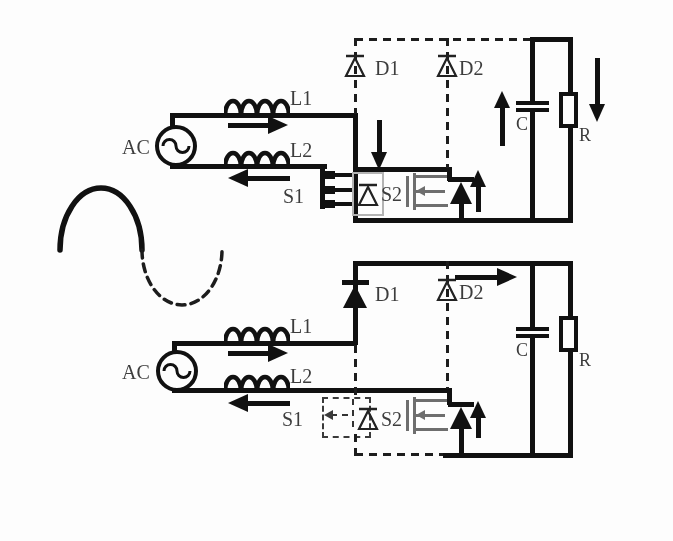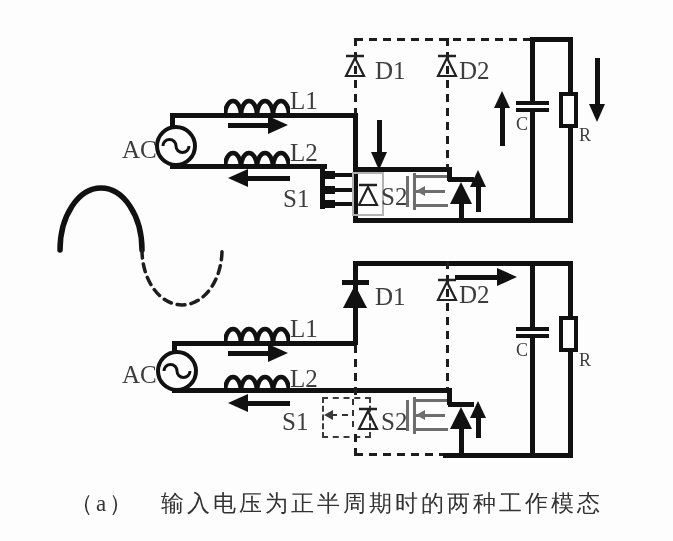--- a/index.html
+++ b/index.html
@@ -1,19 +1,19 @@
 <!DOCTYPE html>
 <html><head>
 <meta charset="utf-8">
 <style>
   html,body{margin:0;padding:0;background:#ffffff;}
   .stage{position:relative;width:673px;height:541px;background:#fdfdfd;overflow:hidden;
          font-family:"Liberation Serif","DejaVu Serif",serif;}
   .w{position:absolute;background:#111;}
-  .lbl{position:absolute;color:#3d3d3d;font-size:25px;line-height:1;white-space:nowrap;}
+  .lbl{position:absolute;color:#3d3d3d;font-size:20px;line-height:1;white-space:nowrap;}
   .lbl.small{font-size:18px;}
   .dashh{position:absolute;height:3px;background:repeating-linear-gradient(to right,#1d1d1d 0 8px,transparent 8px 14px);}
   .dashv{position:absolute;width:3px;background:repeating-linear-gradient(to bottom,#1d1d1d 0 8px,transparent 8px 14px);}
   .dashv.thin{width:2px;background:repeating-linear-gradient(to bottom,#333 0 6px,transparent 6px 11px);}
   .dashh.thin{height:2px;background:repeating-linear-gradient(to right,#333 0 6px,transparent 6px 11px);}
   .head{position:absolute;width:0;height:0;}
   .tri-up{position:absolute;width:0;height:0;border-left:11px solid transparent;border-right:11px solid transparent;border-bottom:22px solid #111;}
   .circle{position:absolute;width:42px;height:42px;border:4px solid #111;border-radius:50%;background:#fdfdfd;box-sizing:border-box;display:flex;align-items:center;justify-content:center;}
   .rbox{position:absolute;width:19px;height:36px;border:4px solid #111;background:#fdfdfd;box-sizing:border-box;}
   .greybox{position:absolute;border:2px solid #b3b3b3;background:transparent;}
@@ -201,14 +201,13 @@
     <div class="w" style="left:530px;top:337px;width:5px;height:121px;"></div>
     <div class="w" style="left:516px;top:327px;width:33px;height:4px;"></div>
     <div class="w" style="left:516px;top:334px;width:33px;height:4px;"></div>
     <div class="lbl small" style="left:516px;top:341px;">C</div>
     <div class="w" style="left:568px;top:261px;width:5px;height:56px;"></div>
     <div class="w" style="left:568px;top:352px;width:5px;height:106px;"></div>
     <div class="rbox" style="left:559px;top:316px;"></div>
     <div class="lbl small" style="left:579px;top:351px;">R</div>
   </div>
 
-  <div class="caption">（a）　输入电压为正半周期时的两种工作模态</div>
 </div>
 
 </body></html>

